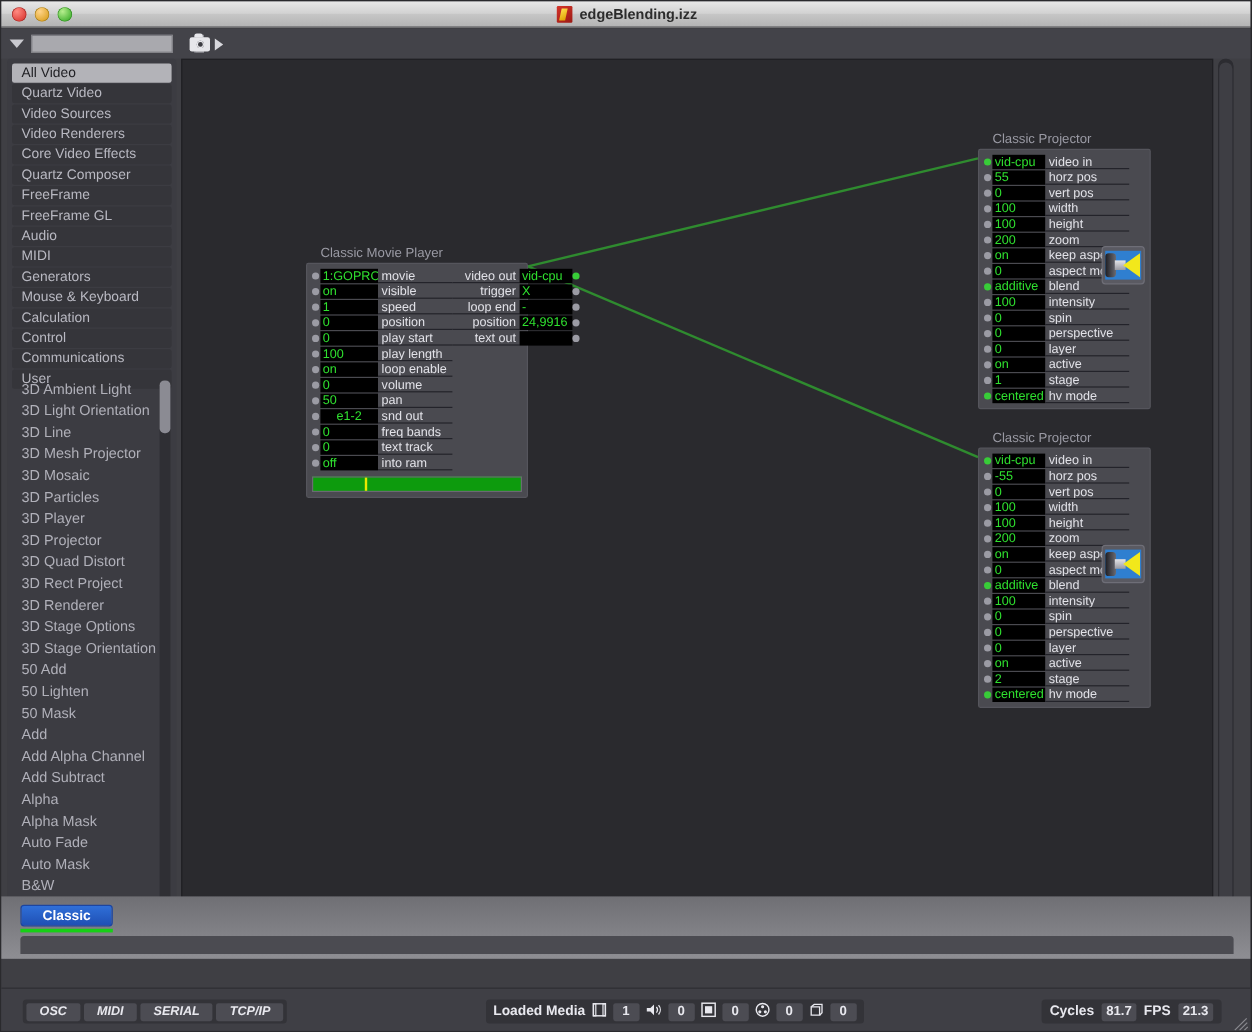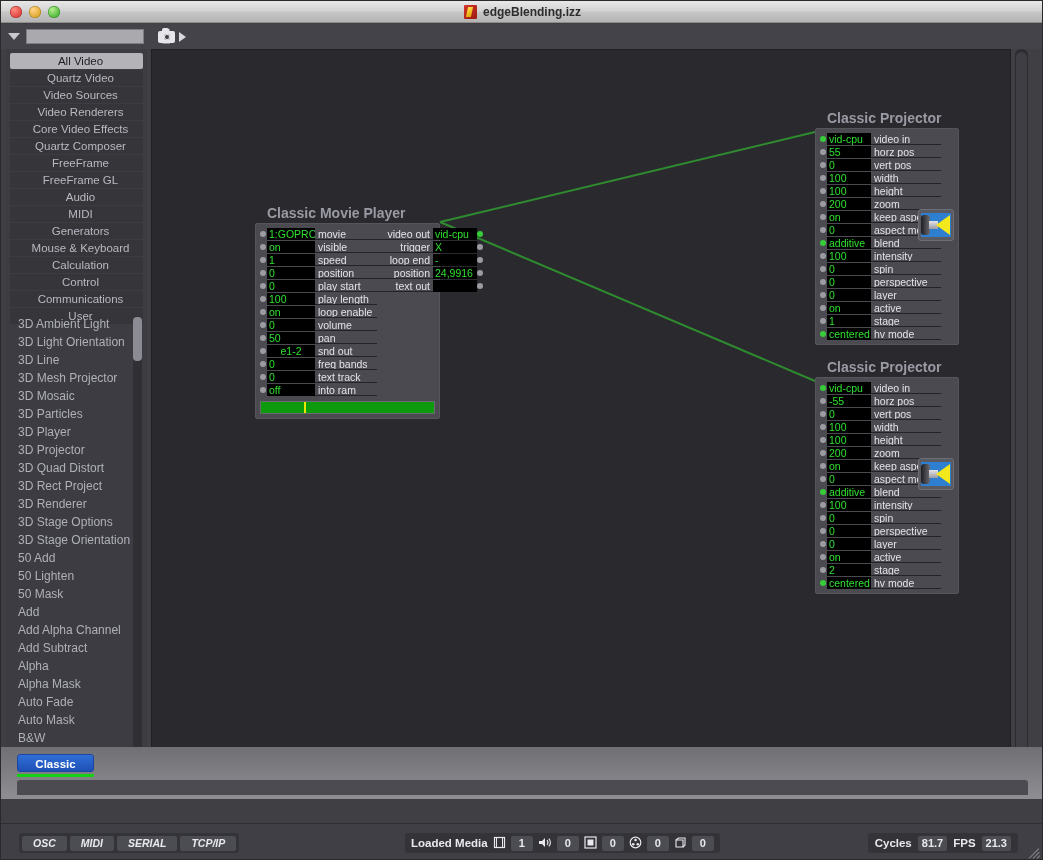--- a/index.html
+++ b/index.html
@@ -70,21 +70,21 @@
                border-radius:50%; background:#3c3c42; box-shadow:inset 0 0 0 1px #e6e6ea; }
   .play-tri { width:0;height:0;border-top:5px solid transparent;border-bottom:5px solid transparent;
               border-left:7px solid #d8d8dd; }
 
   
   .leftpanel {
     position:absolute; left:5px; top:48px; width:141px; height:718px;
     background:#3c3c42;
     border-radius:3px;
   }
-  .cats { position:absolute; left:4px; top:4px; width:133px;text-align:center; }
+  .cats { position:absolute; left:4px; top:4px; width:133px; }
   .cat {
     height:16px; line-height:16px; background:#35353a; color:#b9b9c2;
     font-size:11.5px; padding-left:8px; margin-bottom:1px; border-radius:2px;
     cursor:pointer; white-space:nowrap; overflow:hidden;
   }
   .cat.sel { background:#b3b3b8; color:#1e1e22; }
 
   .modlist {
     position:absolute; left:4px; top:266px; width:133px; height:448px;
     overflow:hidden;
@@ -112,21 +112,21 @@
   .vscroll {
     position:absolute; left:1014px; top:48px; width:13px; height:718px;
     background:#2c2c31; border-radius:6px;
   }
   .vthumb { position:absolute; left:1px; top:3px; width:11px; height:700px;
             background:#3e3e44; border-radius:6px; }
 
   
   .node { position:absolute; }
   .node-title {
-    font-size:14px; color:#9a9aa4; font-weight:bold; padding-left:12px;
+    font-size:11px; color:#9a9aa4; font-weight:normal; padding-left:12px;
     margin-bottom:2px; white-space:nowrap;
   }
   .node-body {
     background:#4a4a50; border:1px solid #55555c; border-radius:2px;
     padding:3px 4px 4px 4px; position:relative;
   }
   .prow { display:flex; align-items:center; height:13px; position:relative; }
   .port {
     width:6px; height:6px; border-radius:50%; background:#9b9ba4;
     flex:0 0 6px; margin-right:1px;

